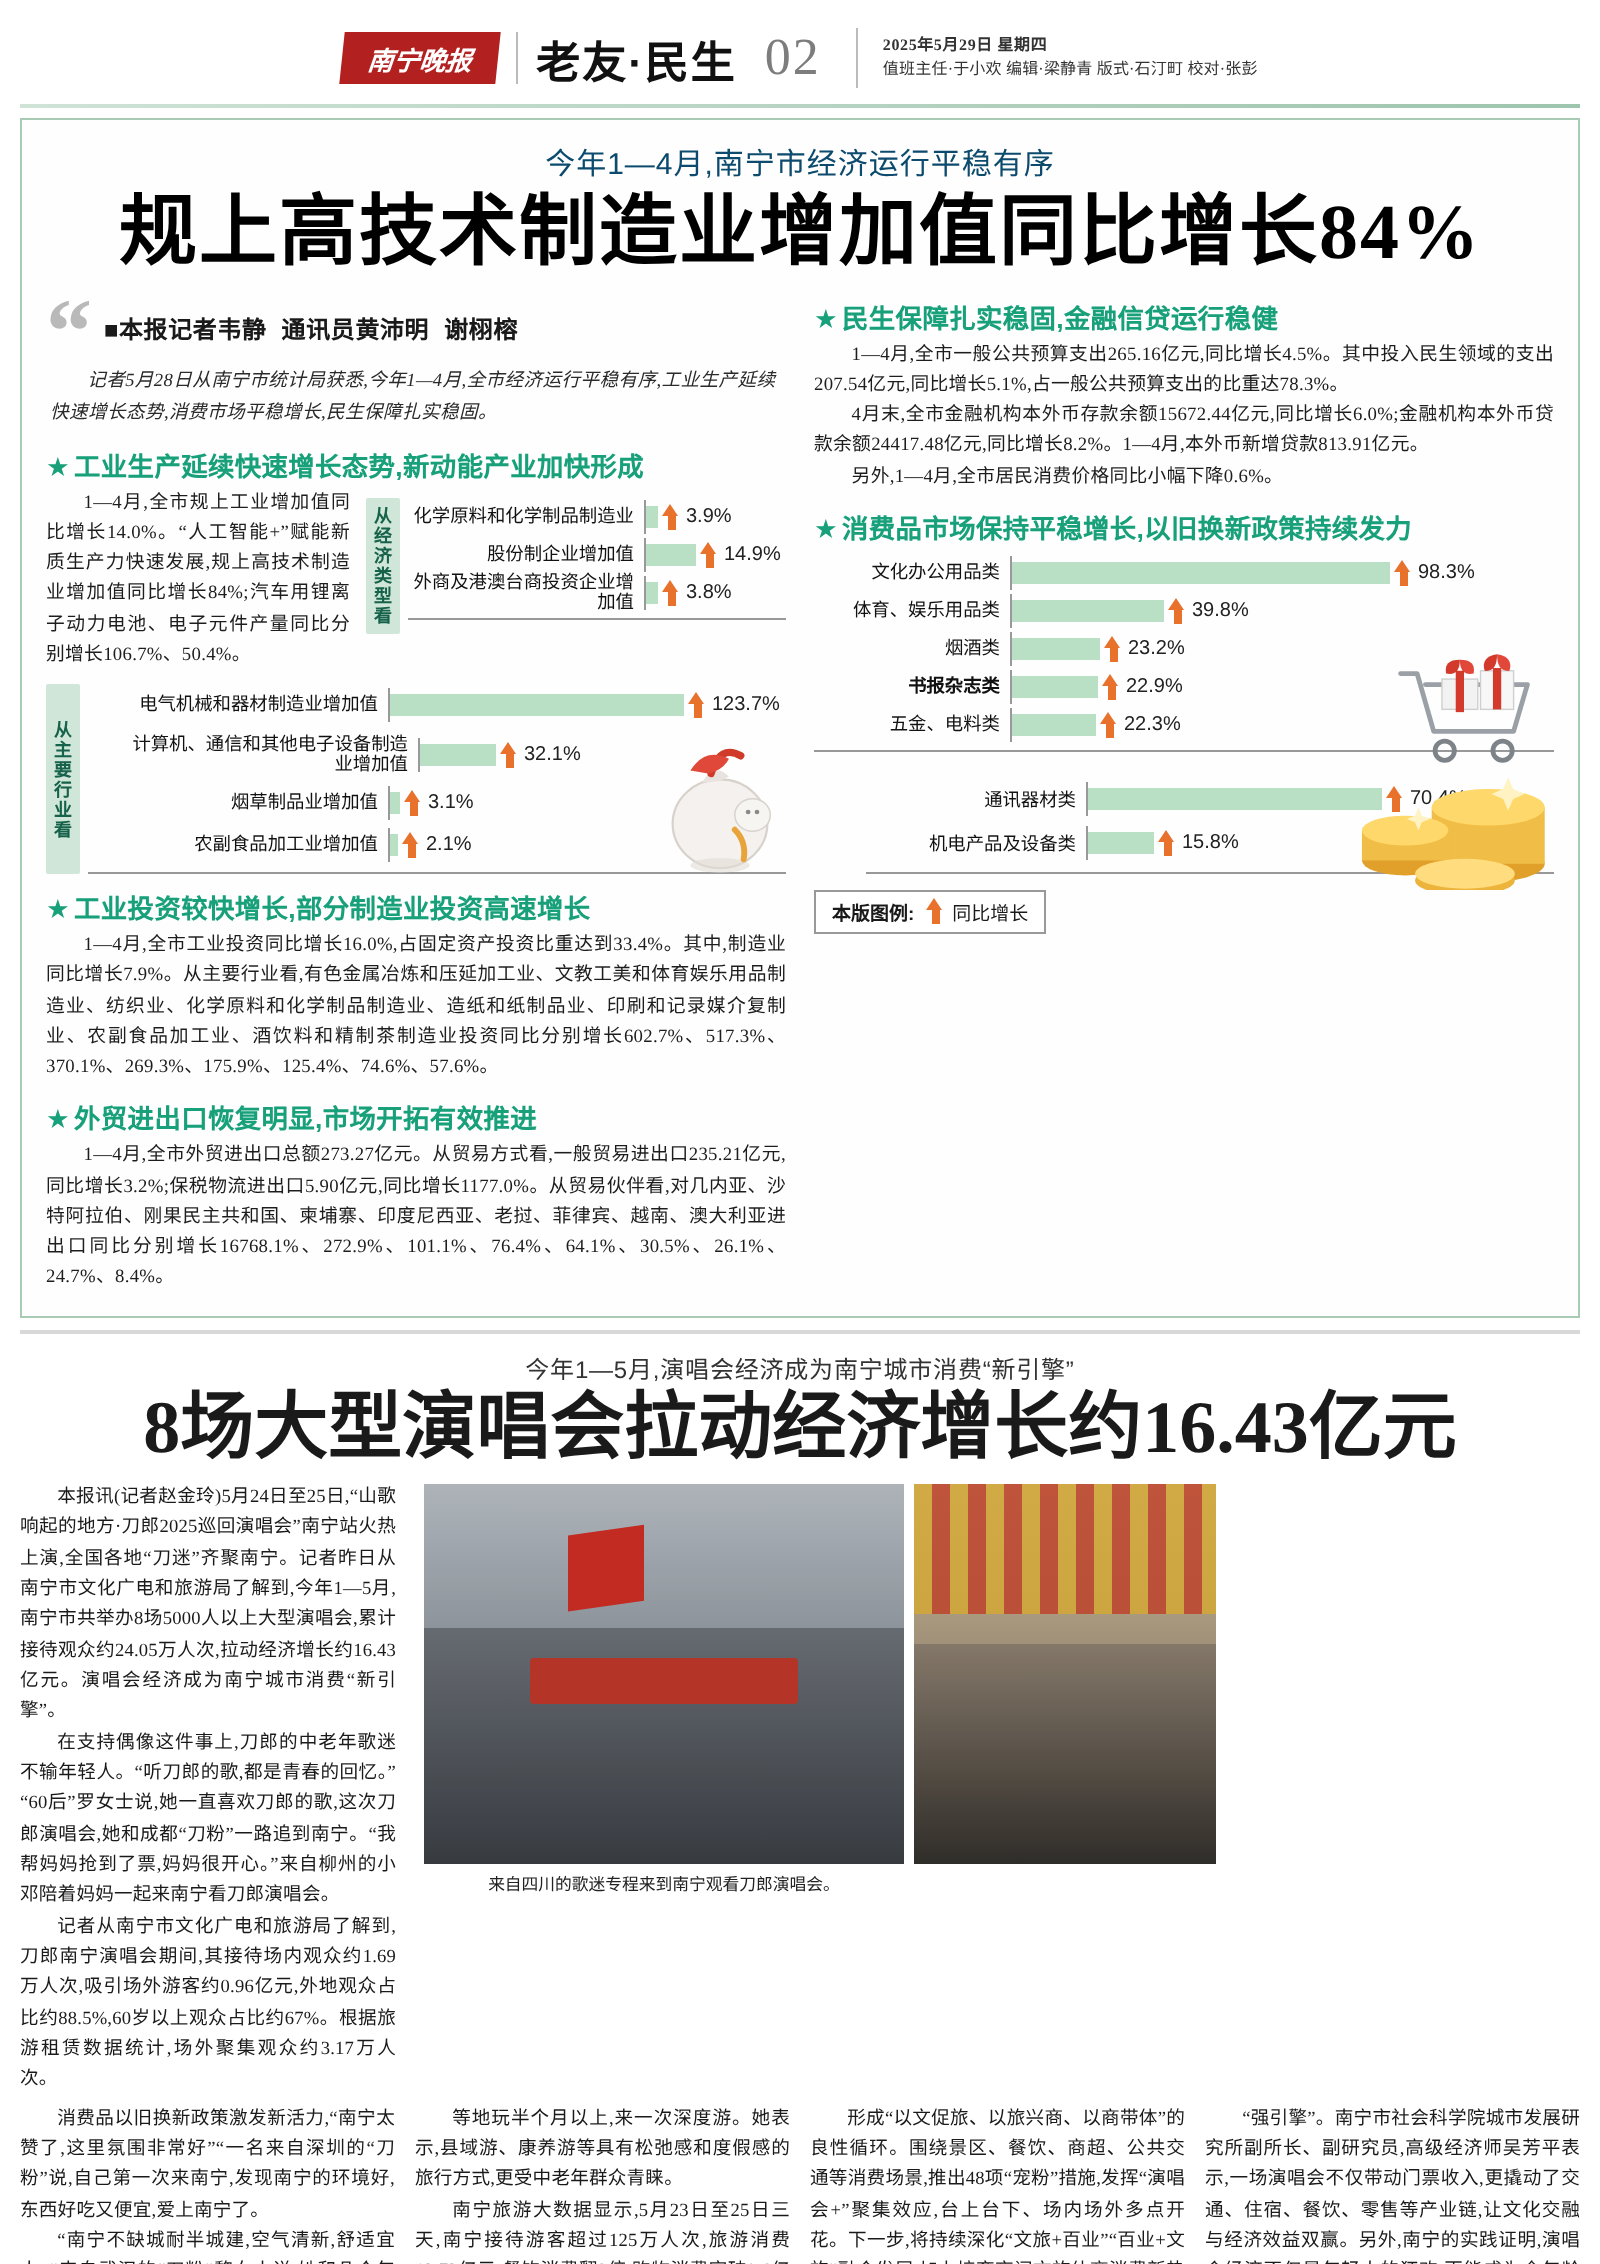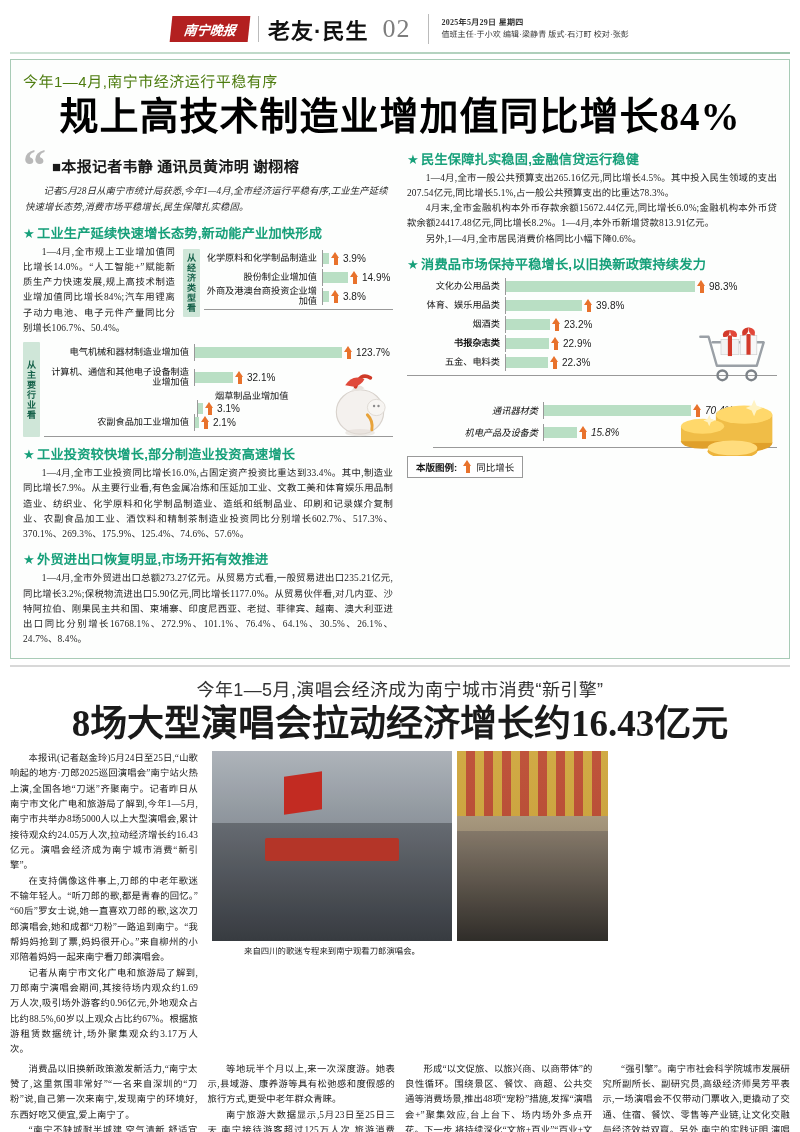--- a/index.html
+++ b/index.html
@@ -37,40 +37,40 @@
   .mast-meta .l1{ font-weight:bold; letter-spacing:.3px; }
   .mast-meta .l2{ letter-spacing:.1px; }
   .mast-rule{ height:2px; background:linear-gradient(90deg,#cfe3d6,#9ec5ad); margin:0 10px; }
 
   
   .a1-frame{
     margin:5px 10px 0 10px; border:1.5px solid #a8cbb6; background:#fdfefd;
     padding:10px 12px 10px 12px; position:relative;
   }
   .a1-shoulder{
-    text-align:left; font-size:15px; color:#4d7c0f; letter-spacing:.5px;
+    text-align:center; font-size:15px; color:#0c4a6e; letter-spacing:.5px;
     font-family:"Liberation Sans","DejaVu Sans",sans-serif; margin-bottom:4px;
   }
   .a1-head{
     text-align:center; font-size:39px; font-weight:bold; letter-spacing:1px;
     font-family:"Liberation Serif","DejaVu Serif",serif; color:#000;
     line-height:1.12; margin-bottom:8px; white-space:nowrap;
   }
   .a1-cols{ display:flex; gap:14px; }
   .col-l{ width:372px; position:relative; }
   .col-r{ width:372px; position:relative; }
 
   .byline-row{ display:flex; align-items:flex-start; gap:6px; margin-bottom:2px; }
   .bigquote{
     font-size:46px; color:#b9b9b9; line-height:.72; font-weight:bold;
     font-family:"Liberation Serif",serif; margin-top:2px;
   }
   .byline{
-    font-size:15px; font-weight:bold; padding-top:8px;
-    font-family:Liberation Serif, serif; letter-spacing:.3px;
+    font-size:12px; font-weight:bold; padding-top:8px;
+    font-family:Liberation Mono, monospace; letter-spacing:.3px;
   }
   .lead{
     font-size:9.3px; line-height:1.72; text-indent:2em; font-style:italic;
     letter-spacing:.2px; margin:2px 0 6px 2px; color:#2a2a2a;
   }
   .sec-head{
     color:#17a07a; font-size:13.2px; font-weight:bold; letter-spacing:.2px;
     font-family:"Liberation Sans","DejaVu Sans",sans-serif;
     margin:7px 0 3px 0; white-space:nowrap;
   }
@@ -129,21 +129,21 @@
   .legend-box{
     border:1px solid #999; display:inline-flex; align-items:center; gap:4px;
     padding:3px 8px; font-size:9.5px; margin-top:6px; background:#fff;
     font-family:"Liberation Sans","DejaVu Sans",sans-serif;
   }
   .legend-box b{ font-weight:bold; }
 
   
   .a2{ margin:6px 10px 0 10px; padding-top:4px; border-top:2px solid #d8d8d8; }
   .a2-shoulder{
-    text-align:center; font-size:18px; color:#333; letter-spacing:.4px;
+    text-align:center; font-size:12px; color:#333; letter-spacing:.4px;
     font-family:"Liberation Sans","DejaVu Sans",sans-serif; margin:4px 0 2px;
   }
   .a2-head{
     text-align:center; font-size:37px; font-weight:bold; letter-spacing:0px;
     font-family:"Liberation Serif","DejaVu Serif",serif; line-height:1.15;
     margin-bottom:6px; white-space:nowrap;
   }
   .a2-body{ display:flex; gap:14px; }
   .a2-col{ width:188px; }
   .a2-col p{
@@ -264,30 +264,30 @@
             <div class="bars">
               <div class="bar-line" style="height:21px;">
                 <div class="bar-label" style="width:150px;">电气机械和器材制造业增加值</div>
                 <div class="bar-track">
                     <div class="axis-v"></div>
                   <div class="bar-fill" style="width:148px;"></div>
                   <div class="uparrow"></div>
                   <div class="bar-val">123.7%</div>
                 </div>
               </div>
-              <div class="bar-line" style="height:28px;">
+              <div class="bar-line" style="height:28px;margin-left:15px;">
                 <div class="bar-label" style="width:150px;">计算机、通信和其他电子设备制造业增加值</div>
                 <div class="bar-track">
                     <div class="axis-v"></div>
                   <div class="bar-fill" style="width:39px;"></div>
                   <div class="uparrow"></div>
                   <div class="bar-val">32.1%</div>
                 </div>
               </div>
-              <div class="bar-line" style="height:21px;flex-direction:column;">
+              <div class="bar-line" style="height:21px;">
                 <div class="bar-label" style="width:150px;">烟草制品业增加值</div>
                 <div class="bar-track">
                     <div class="axis-v"></div>
                   <div class="bar-fill" style="width:6px;"></div>
                   <div class="uparrow"></div>
                   <div class="bar-val">3.1%</div>
                 </div>
               </div>
               <div class="bar-line" style="height:21px;">
                 <div class="bar-label" style="width:150px;">农副食品加工业增加值</div>
@@ -399,21 +399,21 @@
             <path d="M57 10 q-12 0 -10 10 q10 2 10 -10z" fill="#d33a2b"></path>
             <path d="M57 10 q12 0 10 10 q-10 2 -10 -10z" fill="#e2483a"></path>
             <rect x="54" y="18" width="6" height="30" fill="#d33a2b"></rect>
             <path d="M84 6 q-12 2 -9 12 q9 1 9 -12z" fill="#d33a2b"></path>
             <path d="M84 6 q12 2 9 12 q-9 1 -9 -12z" fill="#e2483a"></path>
             <rect x="81" y="16" width="6" height="30" fill="#d33a2b"></rect>
           </svg>
         </div>
 
         
-        <div class="chart-wrap" style="margin-top:24px;font-style:italic;">
+        <div class="chart-wrap" style="margin-top:13px;">
           <div class="bars" style="padding-left:26px;">
             <div class="bar-line" style="height:22px;">
               <div class="bar-label" style="width:110px;">通讯器材类</div>
               <div class="bar-track">
                   <div class="axis-v"></div>
                 <div class="bar-fill" style="width:148px;"></div>
                 <div class="uparrow"></div>
                 <div class="bar-val">70.4%</div>
               </div>
             </div>

